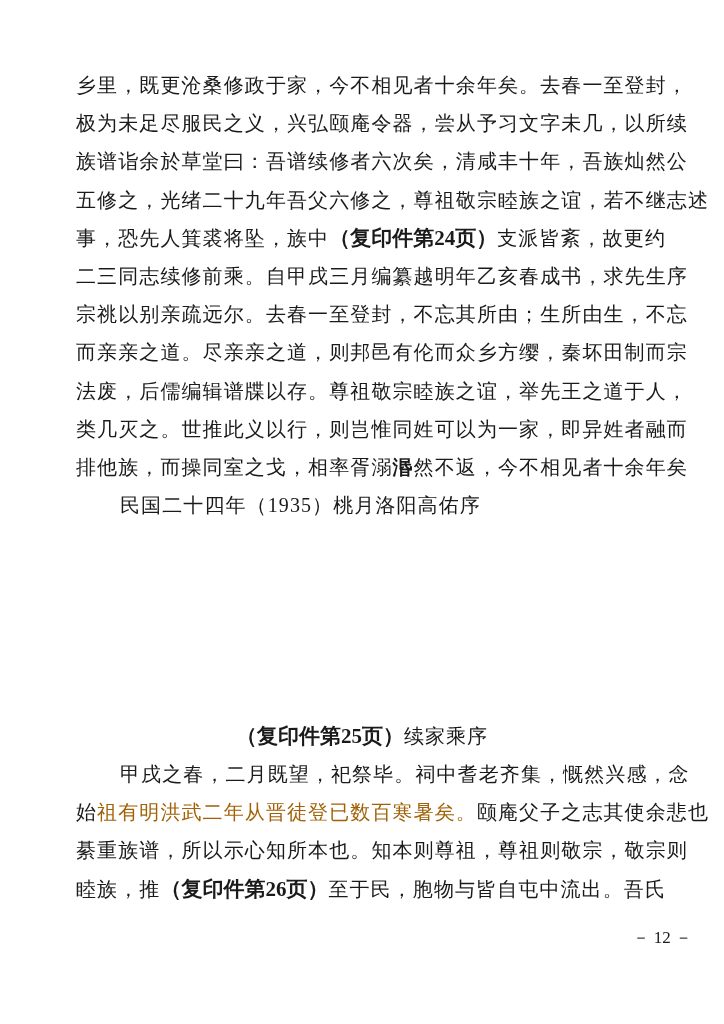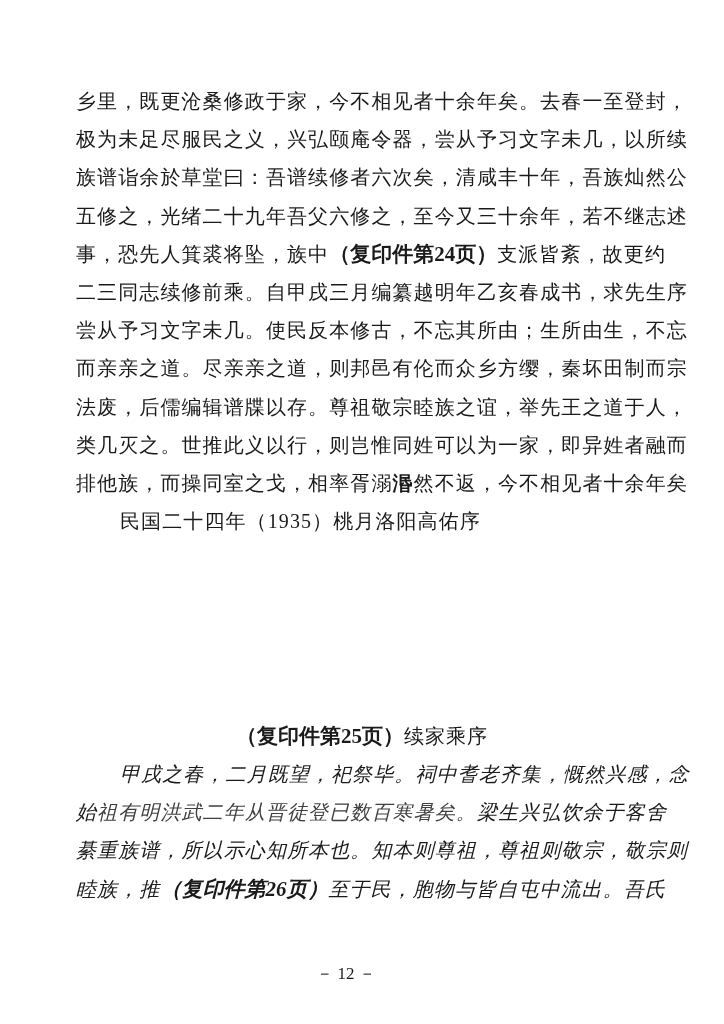--- a/index.html
+++ b/index.html
@@ -1,52 +1,52 @@
 <!DOCTYPE html>
 <html><head>
 <meta charset="utf-8">
 <style>
   html, body { margin: 0; padding: 0; background: #ffffff; }
   body { width: 724px; height: 1024px; position: relative; overflow: hidden;
          font-family: "DejaVu Serif", "Liberation Serif", serif; color: #1a1a1a; }
-  .page { position: absolute; left: 76px; top: 66px; width: 574px; margin-top: 16px; }
+  .page { position: absolute; left: 76px; top: 66px; width: 574px; }
   .line { height: 38.2px; line-height: 38.2px; font-size: 20px; white-space: nowrap;
           letter-spacing: 1.1px; text-align: justify; text-align-last: justify; }
   .line.last { text-align-last: left; }
   .indent { padding-left: 44px; }
   .b { font-weight: bold; font-family: "Liberation Serif", "DejaVu Serif", serif; font-size: 21px; letter-spacing: 0; text-align: center; }
-  .red { color: #404040; }
+  .red { color: #a16207; }
   .heading { position: absolute; left: 0; width: 724px; top: 717px; text-align: center;
              font-size: 20px; line-height: 38px; letter-spacing: 1px; }
-  .sec2 { position: absolute; left: 76px; top: 755px; width: 574px; font-style: italic; }
+  .sec2 { position: absolute; left: 76px; top: 755px; width: 574px; }
   .sig { padding-left: 44px; text-align-last: left; font-family: Liberation Serif, serif; }
-  .pagenum { position: absolute; left: 0; width: 692px; top: 926px; text-align: center;
-             font-family: "Liberation Serif", serif; font-size: 17px; margin-top: 36px; }
+  .pagenum { position: absolute; left: 0; width: 692px; top: 926px; text-align: right;
+             font-family: "Liberation Serif", serif; font-size: 17px; }
   .heavy { font-weight: bold; }
 </style>
 </head>
 <body>
 
 <div class="page">
   <div class="line">乡里，既更沧桑修政于家，今不相见者十余年矣。去春一至登封，</div>
   <div class="line">极为未足尽服民之义，兴弘颐庵令器，尝从予习文字未几，以所续</div>
   <div class="line">族谱诣余於草堂曰：吾谱续修者六次矣，清咸丰十年，吾族灿然公</div>
-  <div class="line">五修之，光绪二十九年吾父六修之，至今又三十余年，若不继志述</div>
+  <div class="line">五修之，光绪二十九年吾父六修之，尊祖敬宗睦族之谊，若不继志述</div>
   <div class="line"><span>事，恐先人箕裘将坠，族中</span><span class="b">（复印件第24页）</span><span>支派皆紊，故更约</span></div>
   <div class="line">二三同志续修前乘。自甲戌三月编纂越明年乙亥春成书，求先生序</div>
-  <div class="line">尝从予习文字未几。使民反本修古，不忘其所由；生所由生，不忘</div>
+  <div class="line">宗祧以别亲疏远尔。去春一至登封，不忘其所由；生所由生，不忘</div>
   <div class="line">而亲亲之道。尽亲亲之道，则邦邑有伦而众乡方缨，秦坏田制而宗</div>
   <div class="line">法废，后儒编辑谱牒以存。尊祖敬宗睦族之谊，举先王之道于人，</div>
   <div class="line">类几灭之。世推此义以行，则岂惟同姓可以为一家，即异姓者融而</div>
   <div class="line"><span>排他族，而操同室之戈，相率胥溺</span><span class="heavy">湣</span><span>然不返，今不相见者十余年矣</span></div>
   <div class="line sig">民国二十四年（1935）桃月洛阳高佑序</div>
 </div>
 
 <div class="heading"><span class="b">（复印件第25页）</span><span>续家乘序</span></div>
 
 <div class="sec2">
   <div class="line indent">甲戌之春，二月既望，祀祭毕。祠中耆老齐集，慨然兴感，念</div>
-  <div class="line"><span>始</span><span class="red">祖有明洪武二年从晋徒登已数百寒暑矣。</span><span>梁生兴弘饮余于客舍</span></div>
+  <div class="line"><span>始</span><span class="red">祖有明洪武二年从晋徒登已数百寒暑矣。</span><span>颐庵父子之志其使余悲也</span></div>
   <div class="line">綦重族谱，所以示心知所本也。知本则尊祖，尊祖则敬宗，敬宗则</div>
   <div class="line"><span>睦族，推</span><span class="b">（复印件第26页）</span><span>至于民，胞物与皆自屯中流出。吾氏</span></div>
 </div>
 
 <div class="pagenum">－ 12 －</div>
 
 </body></html>

